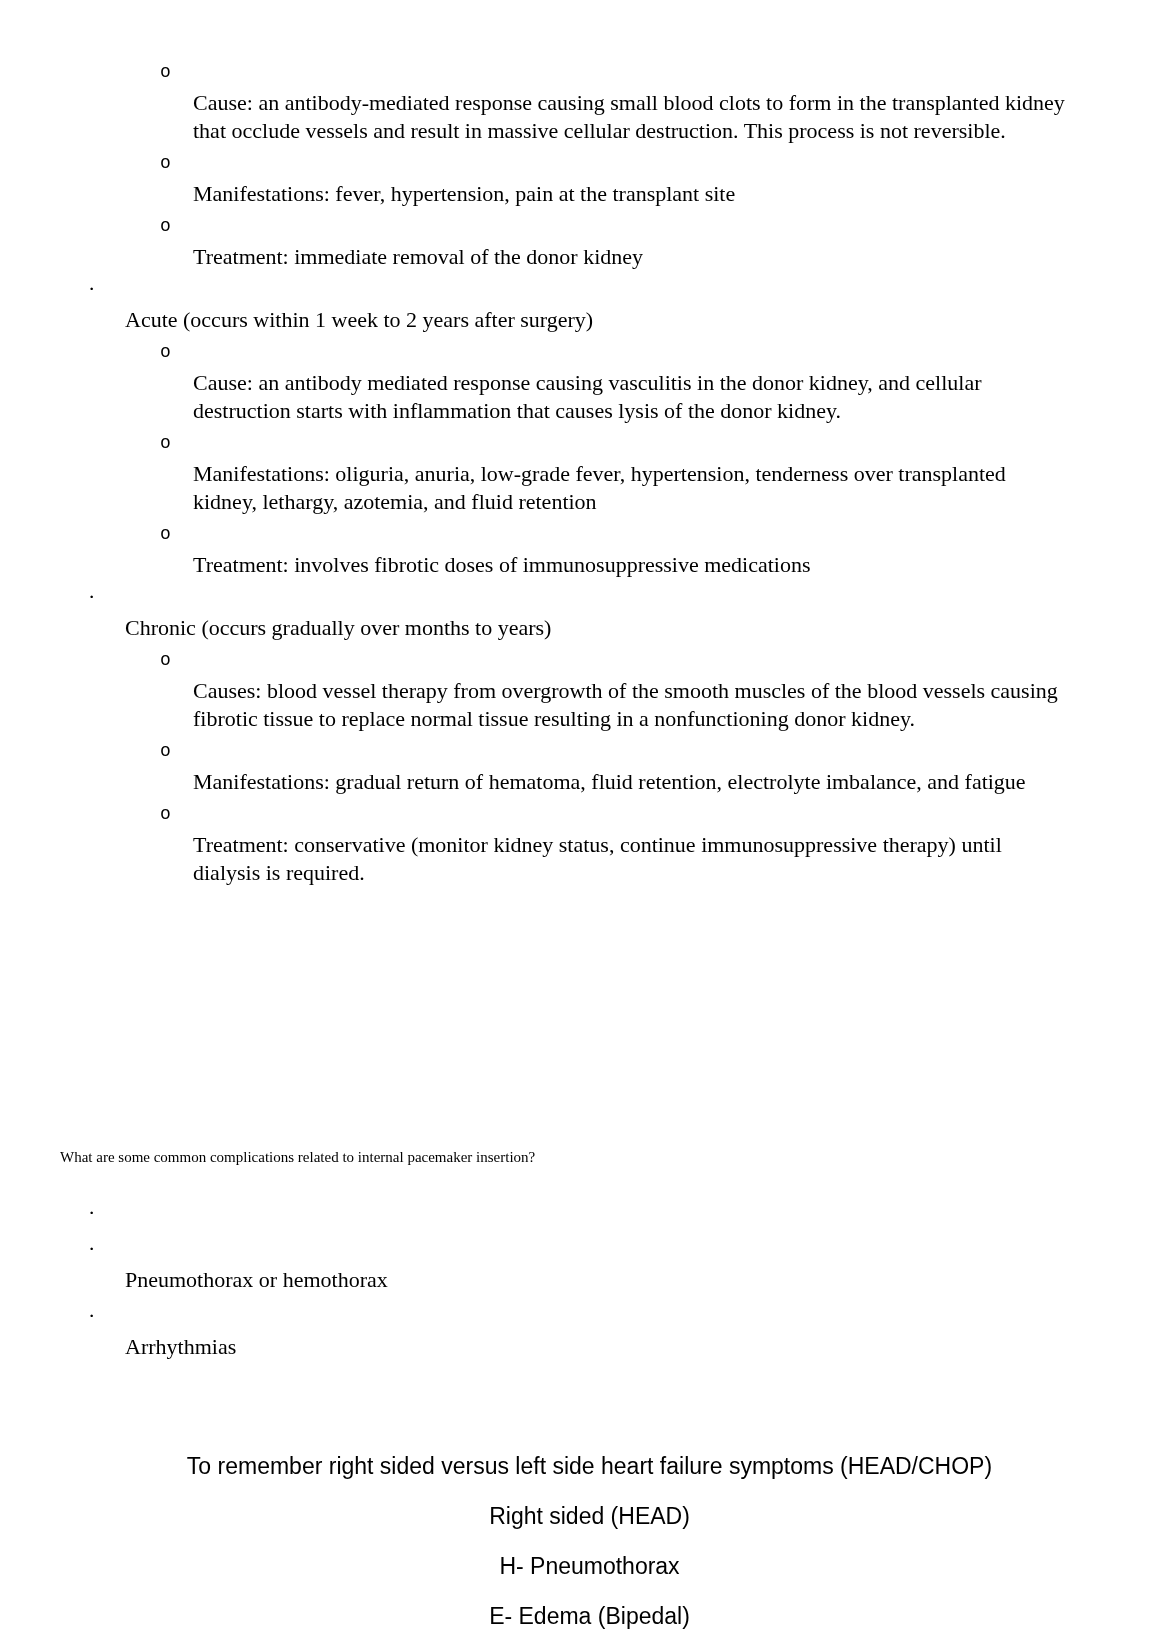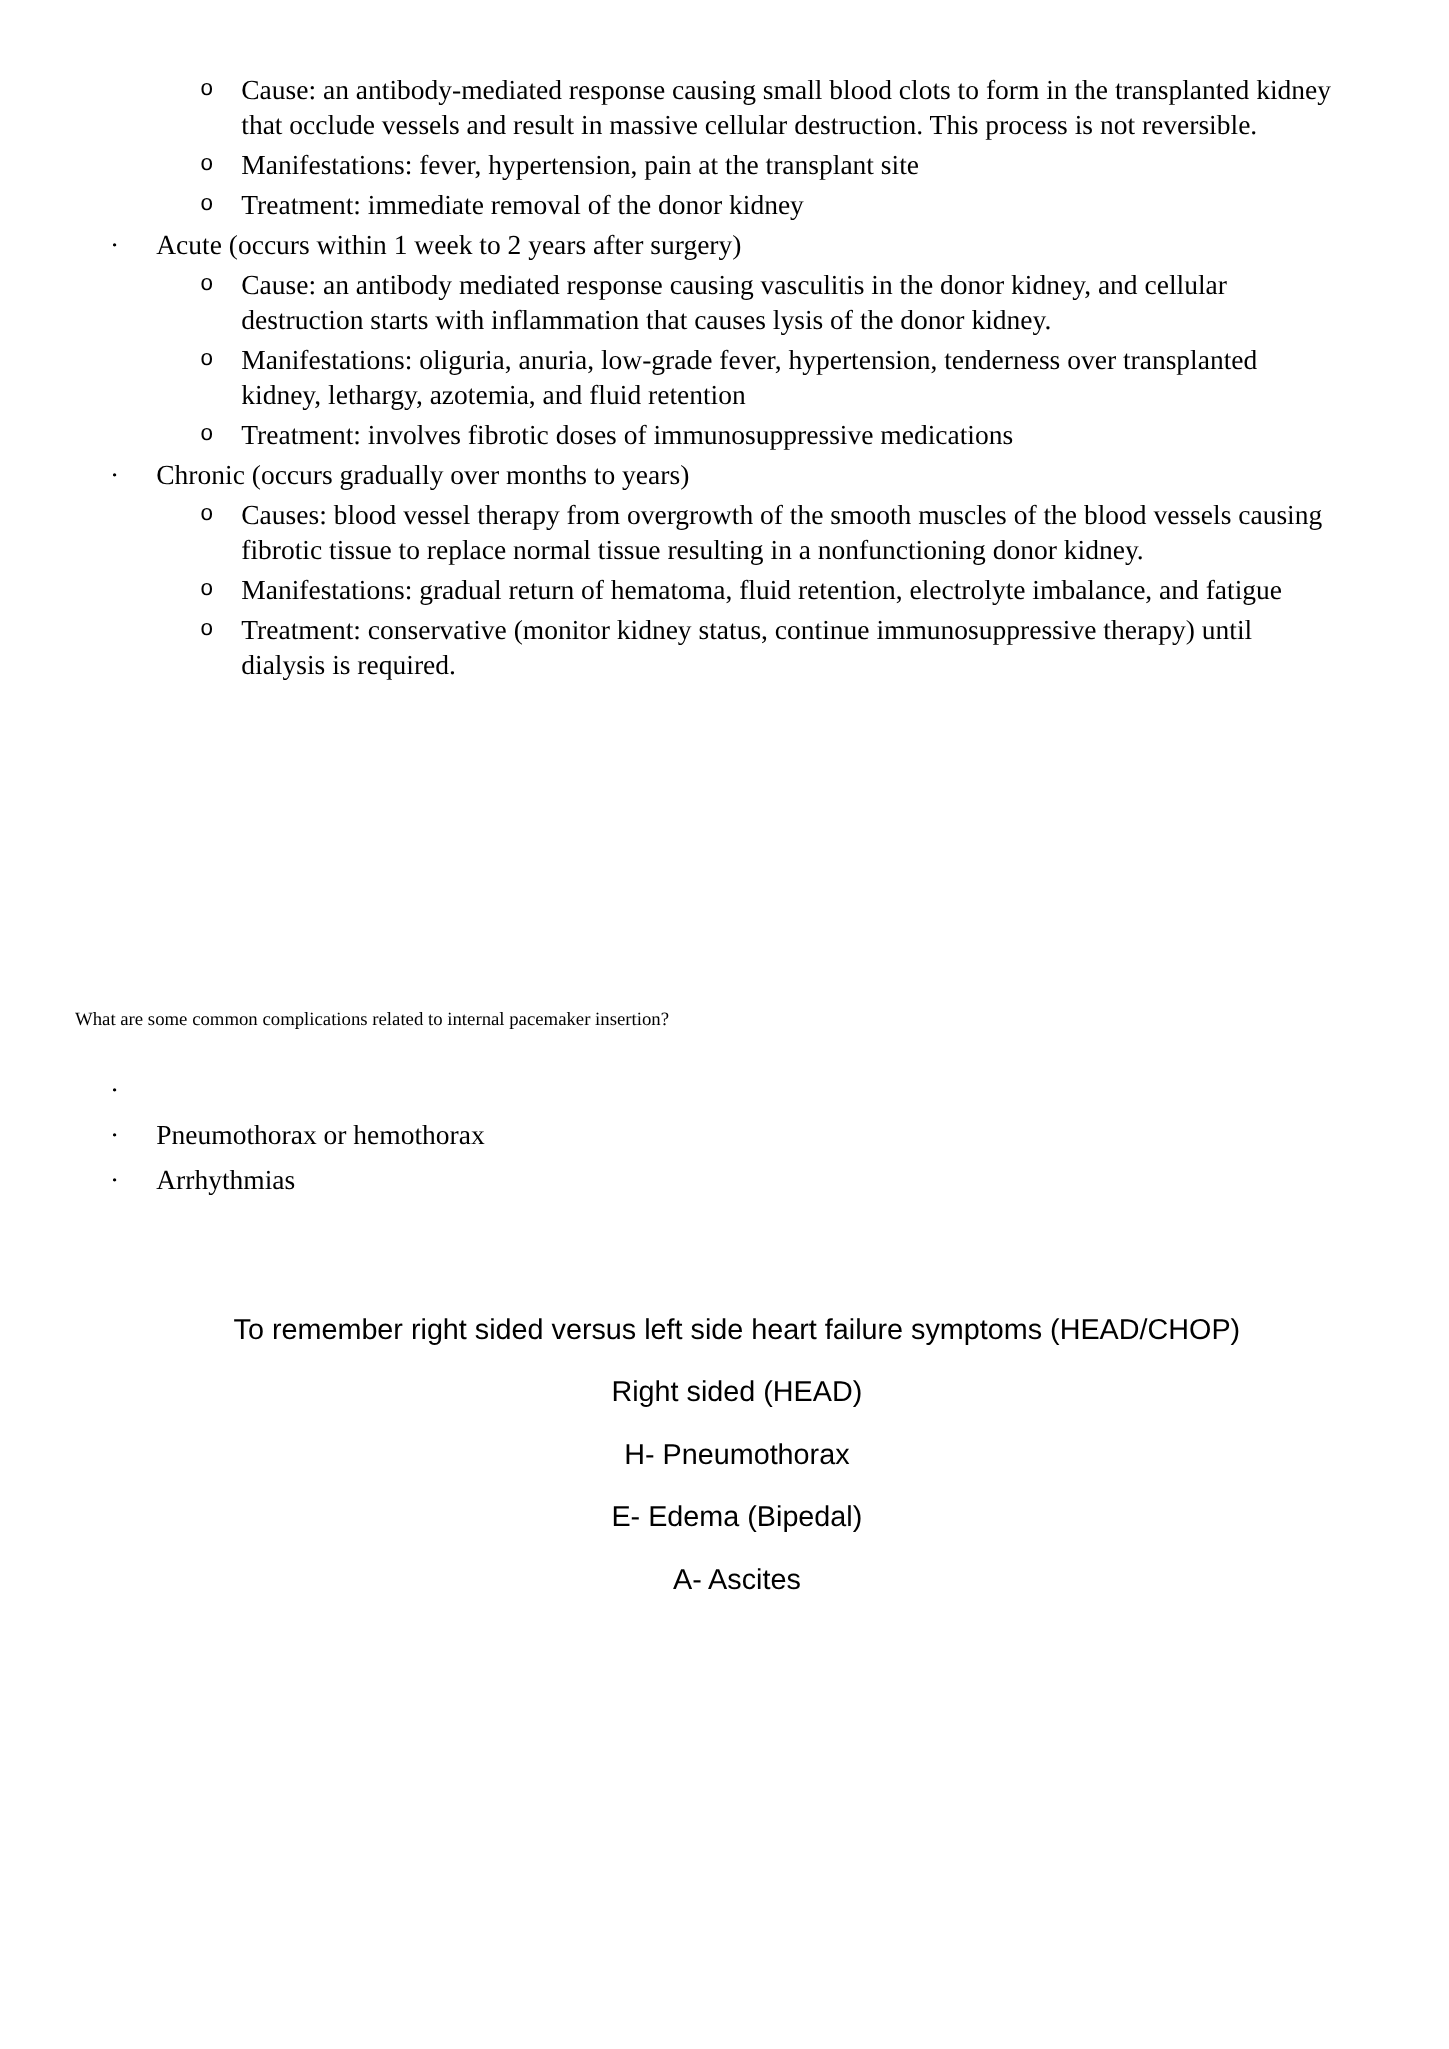--- a/index.html
+++ b/index.html
@@ -38,20 +38,21 @@
   }
   .l2 { padding-left: 100px; }
   .l2 .marker {
     width: 33px;
     font-family: "Liberation Mono", monospace;
     font-size: 18px;
     line-height: 28px;
   }
   .li-text {
     max-width: 872px;
+    margin-top: 31px;
   }
 
   
   .qa-block { margin-top: 256px; }
   .question {
     font-size: 15px;
     line-height: 28px;
     margin-bottom: 28px;
   }
   .qa-block .li { margin-bottom: 8px; }

